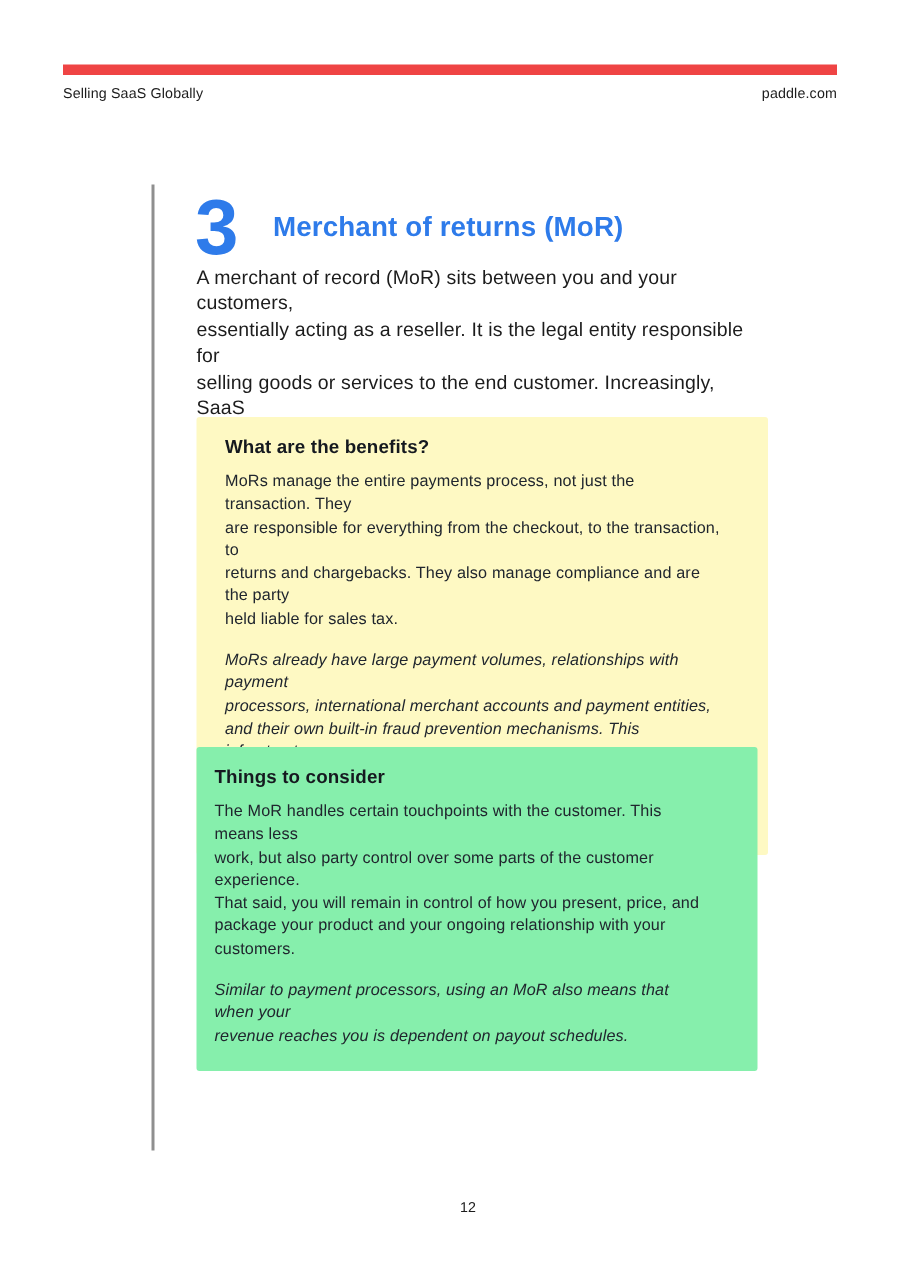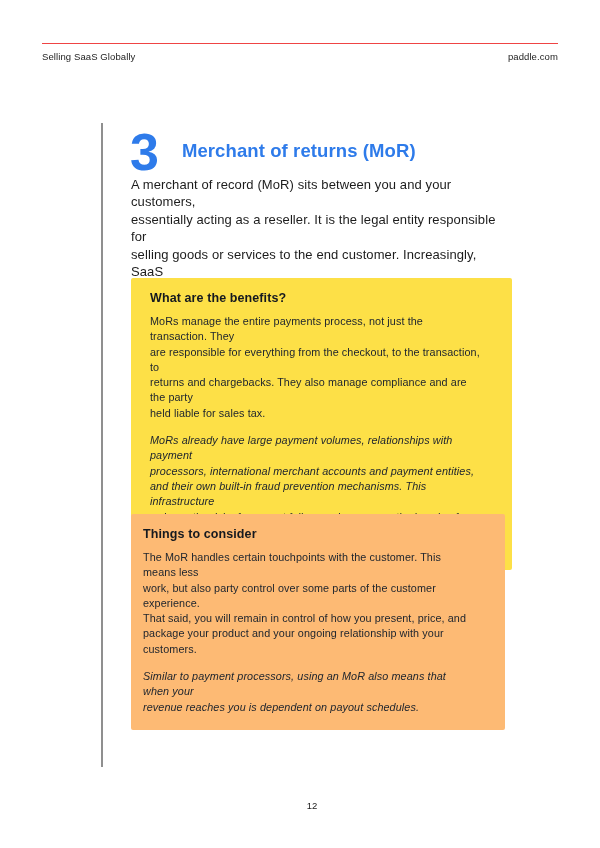--- a/index.html
+++ b/index.html
@@ -16,21 +16,21 @@
     overflow: hidden;
     color: #1c1c1c;
   }
 
   
   .header {
     position: absolute;
     left: 42px;
     right: 42px;
     top: 43px;
-    border-top: 1px solid #ef4444;
+    border-top: 7px solid #ef4444;
     padding-top: 7px;
     display: flex;
     justify-content: space-between;
     align-items: baseline;
     font-size: 9.5px;
     letter-spacing: 0.1px;
     color: #1c1c1c;
   }
 
   
@@ -83,25 +83,25 @@
   
   .callout {
     position: absolute;
     left: 131px;
     width: 343px;
     padding: 13px 19px 13px 19px;
     border-radius: 2px;
   }
   .callout.benefits {
     top: 278px;
-    background: #fde047;
+    background: #fef9c3;
   }
   .callout.consider {
-    top: 514px;
-    background: #fdba74;
+    top: 498px;
+    background: #86efac;
     padding-left: 12px;
   }
   .callout h3 {
     margin: 0 0 9px 0;
     font-size: 12.5px;
     font-weight: 700;
     color: #15191f;
     letter-spacing: 0.1px;
   }
   .callout p {

